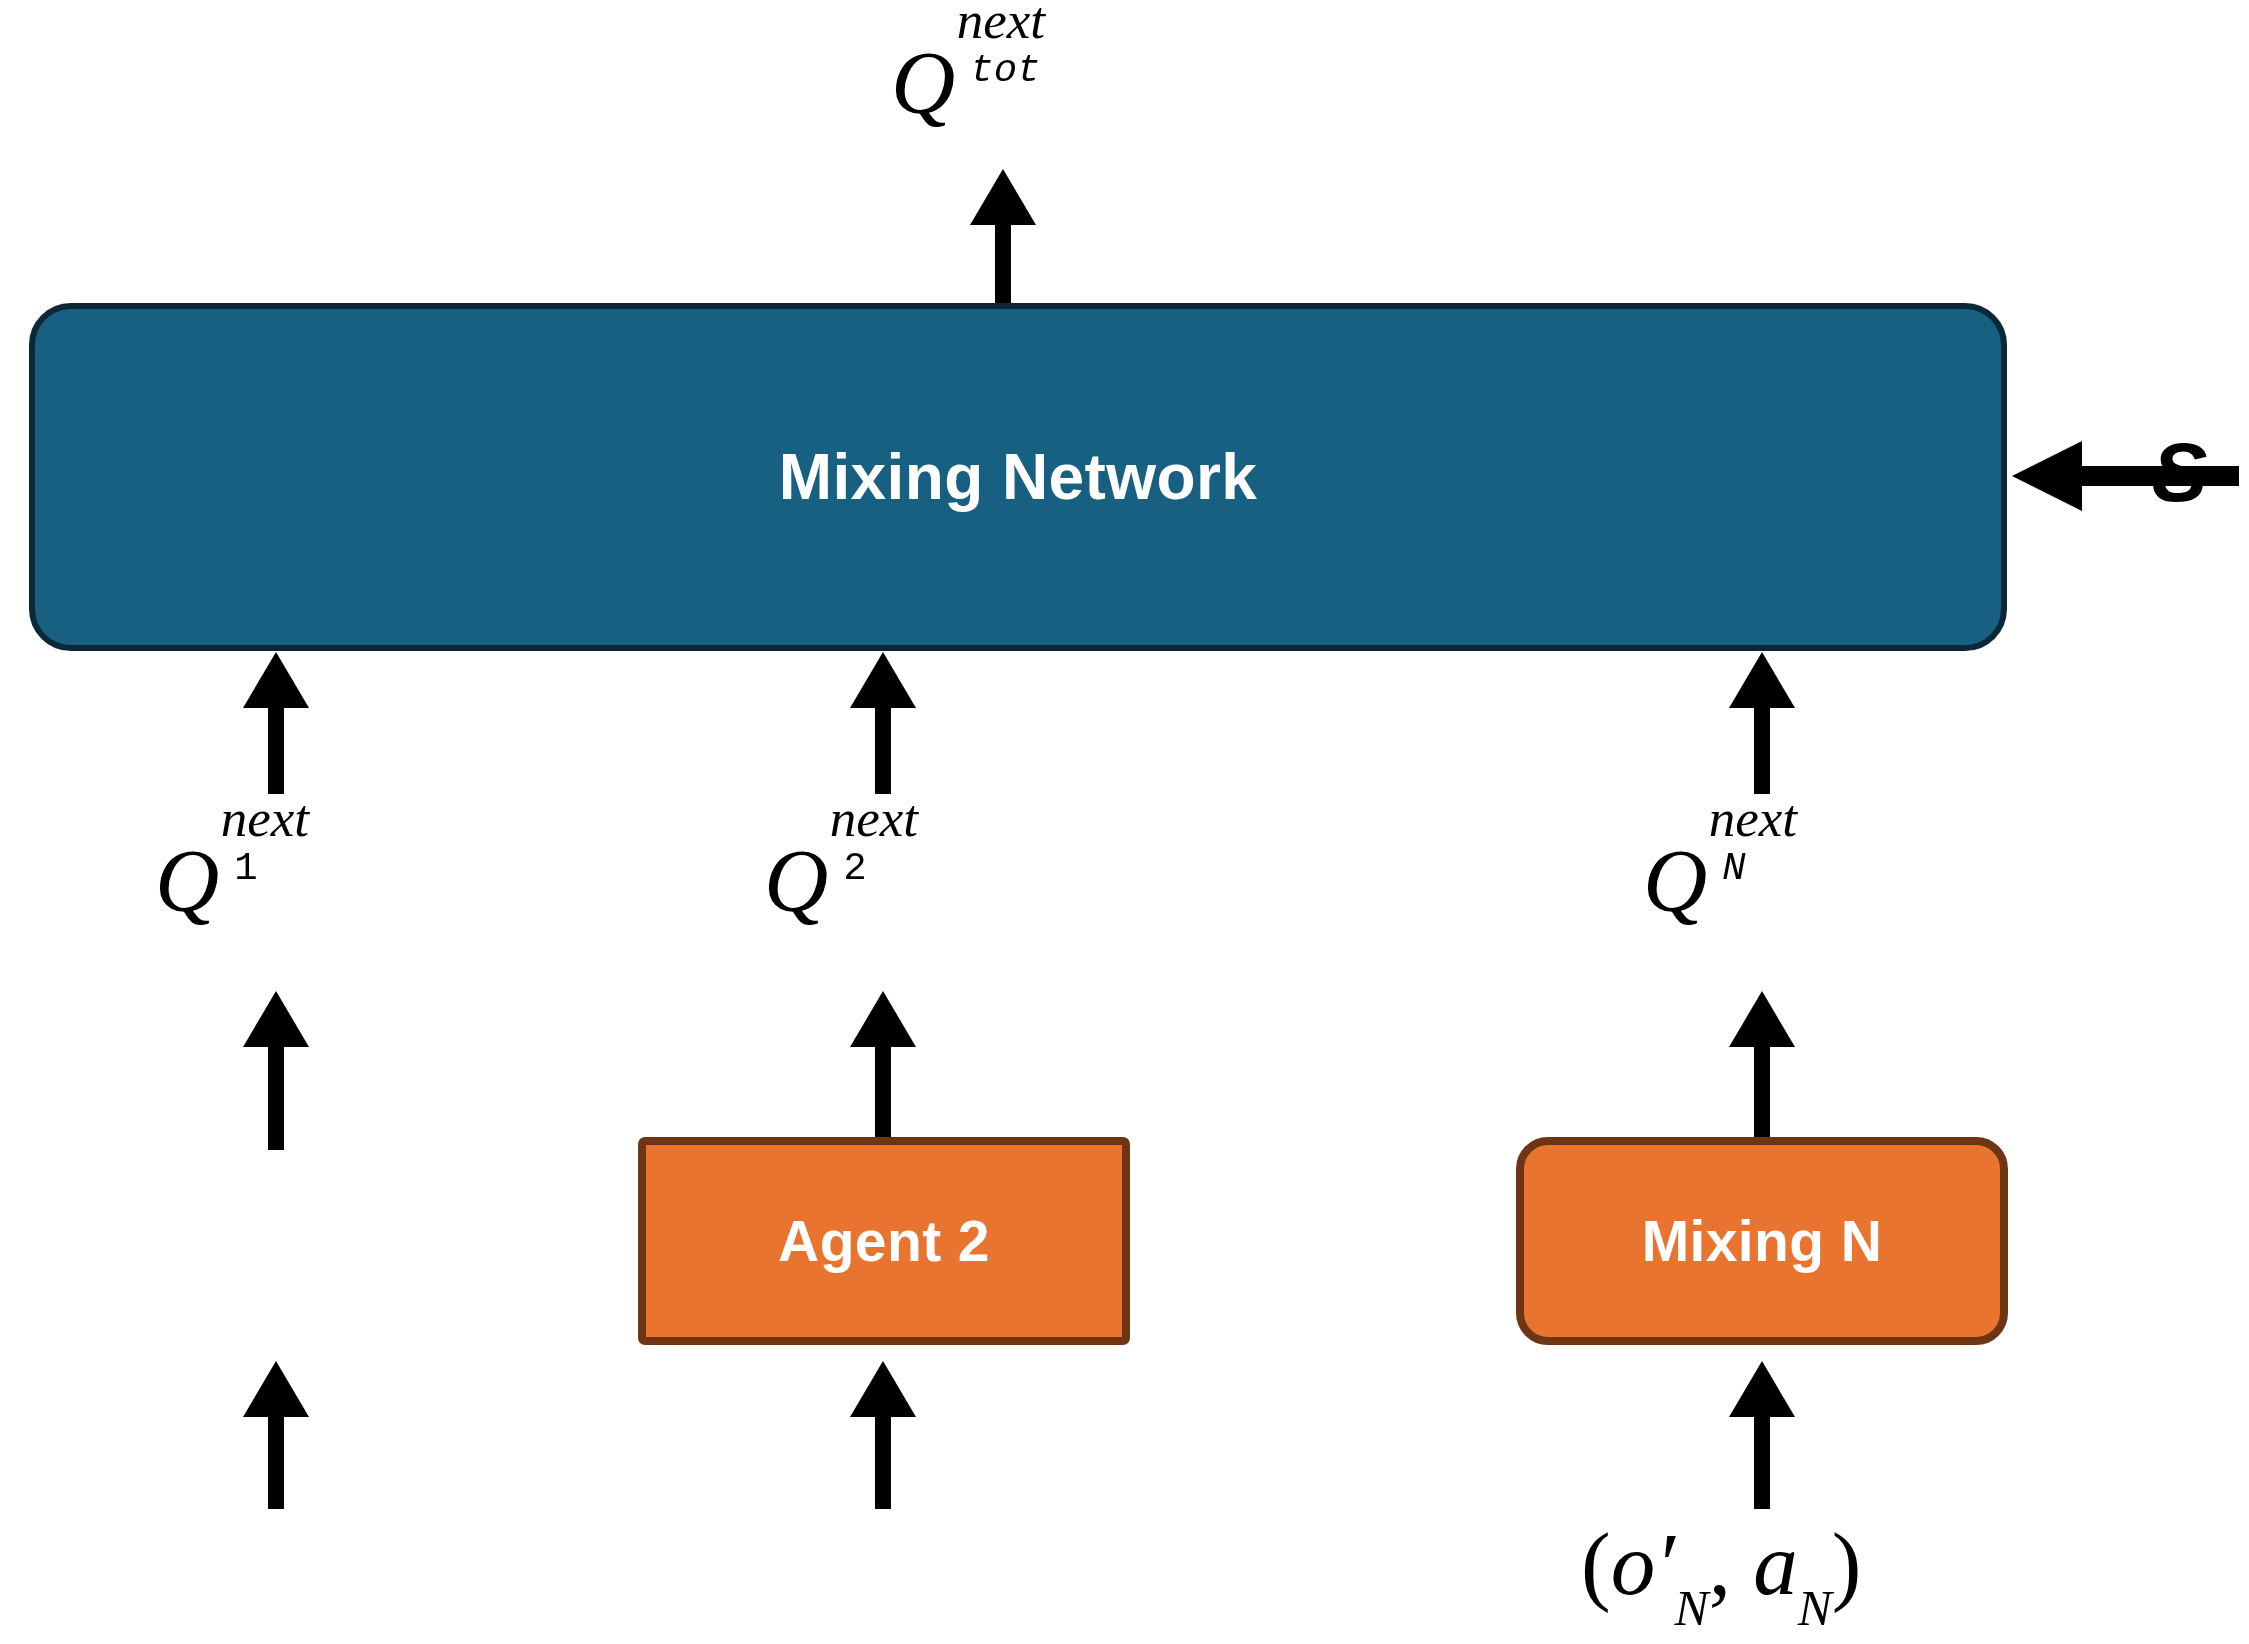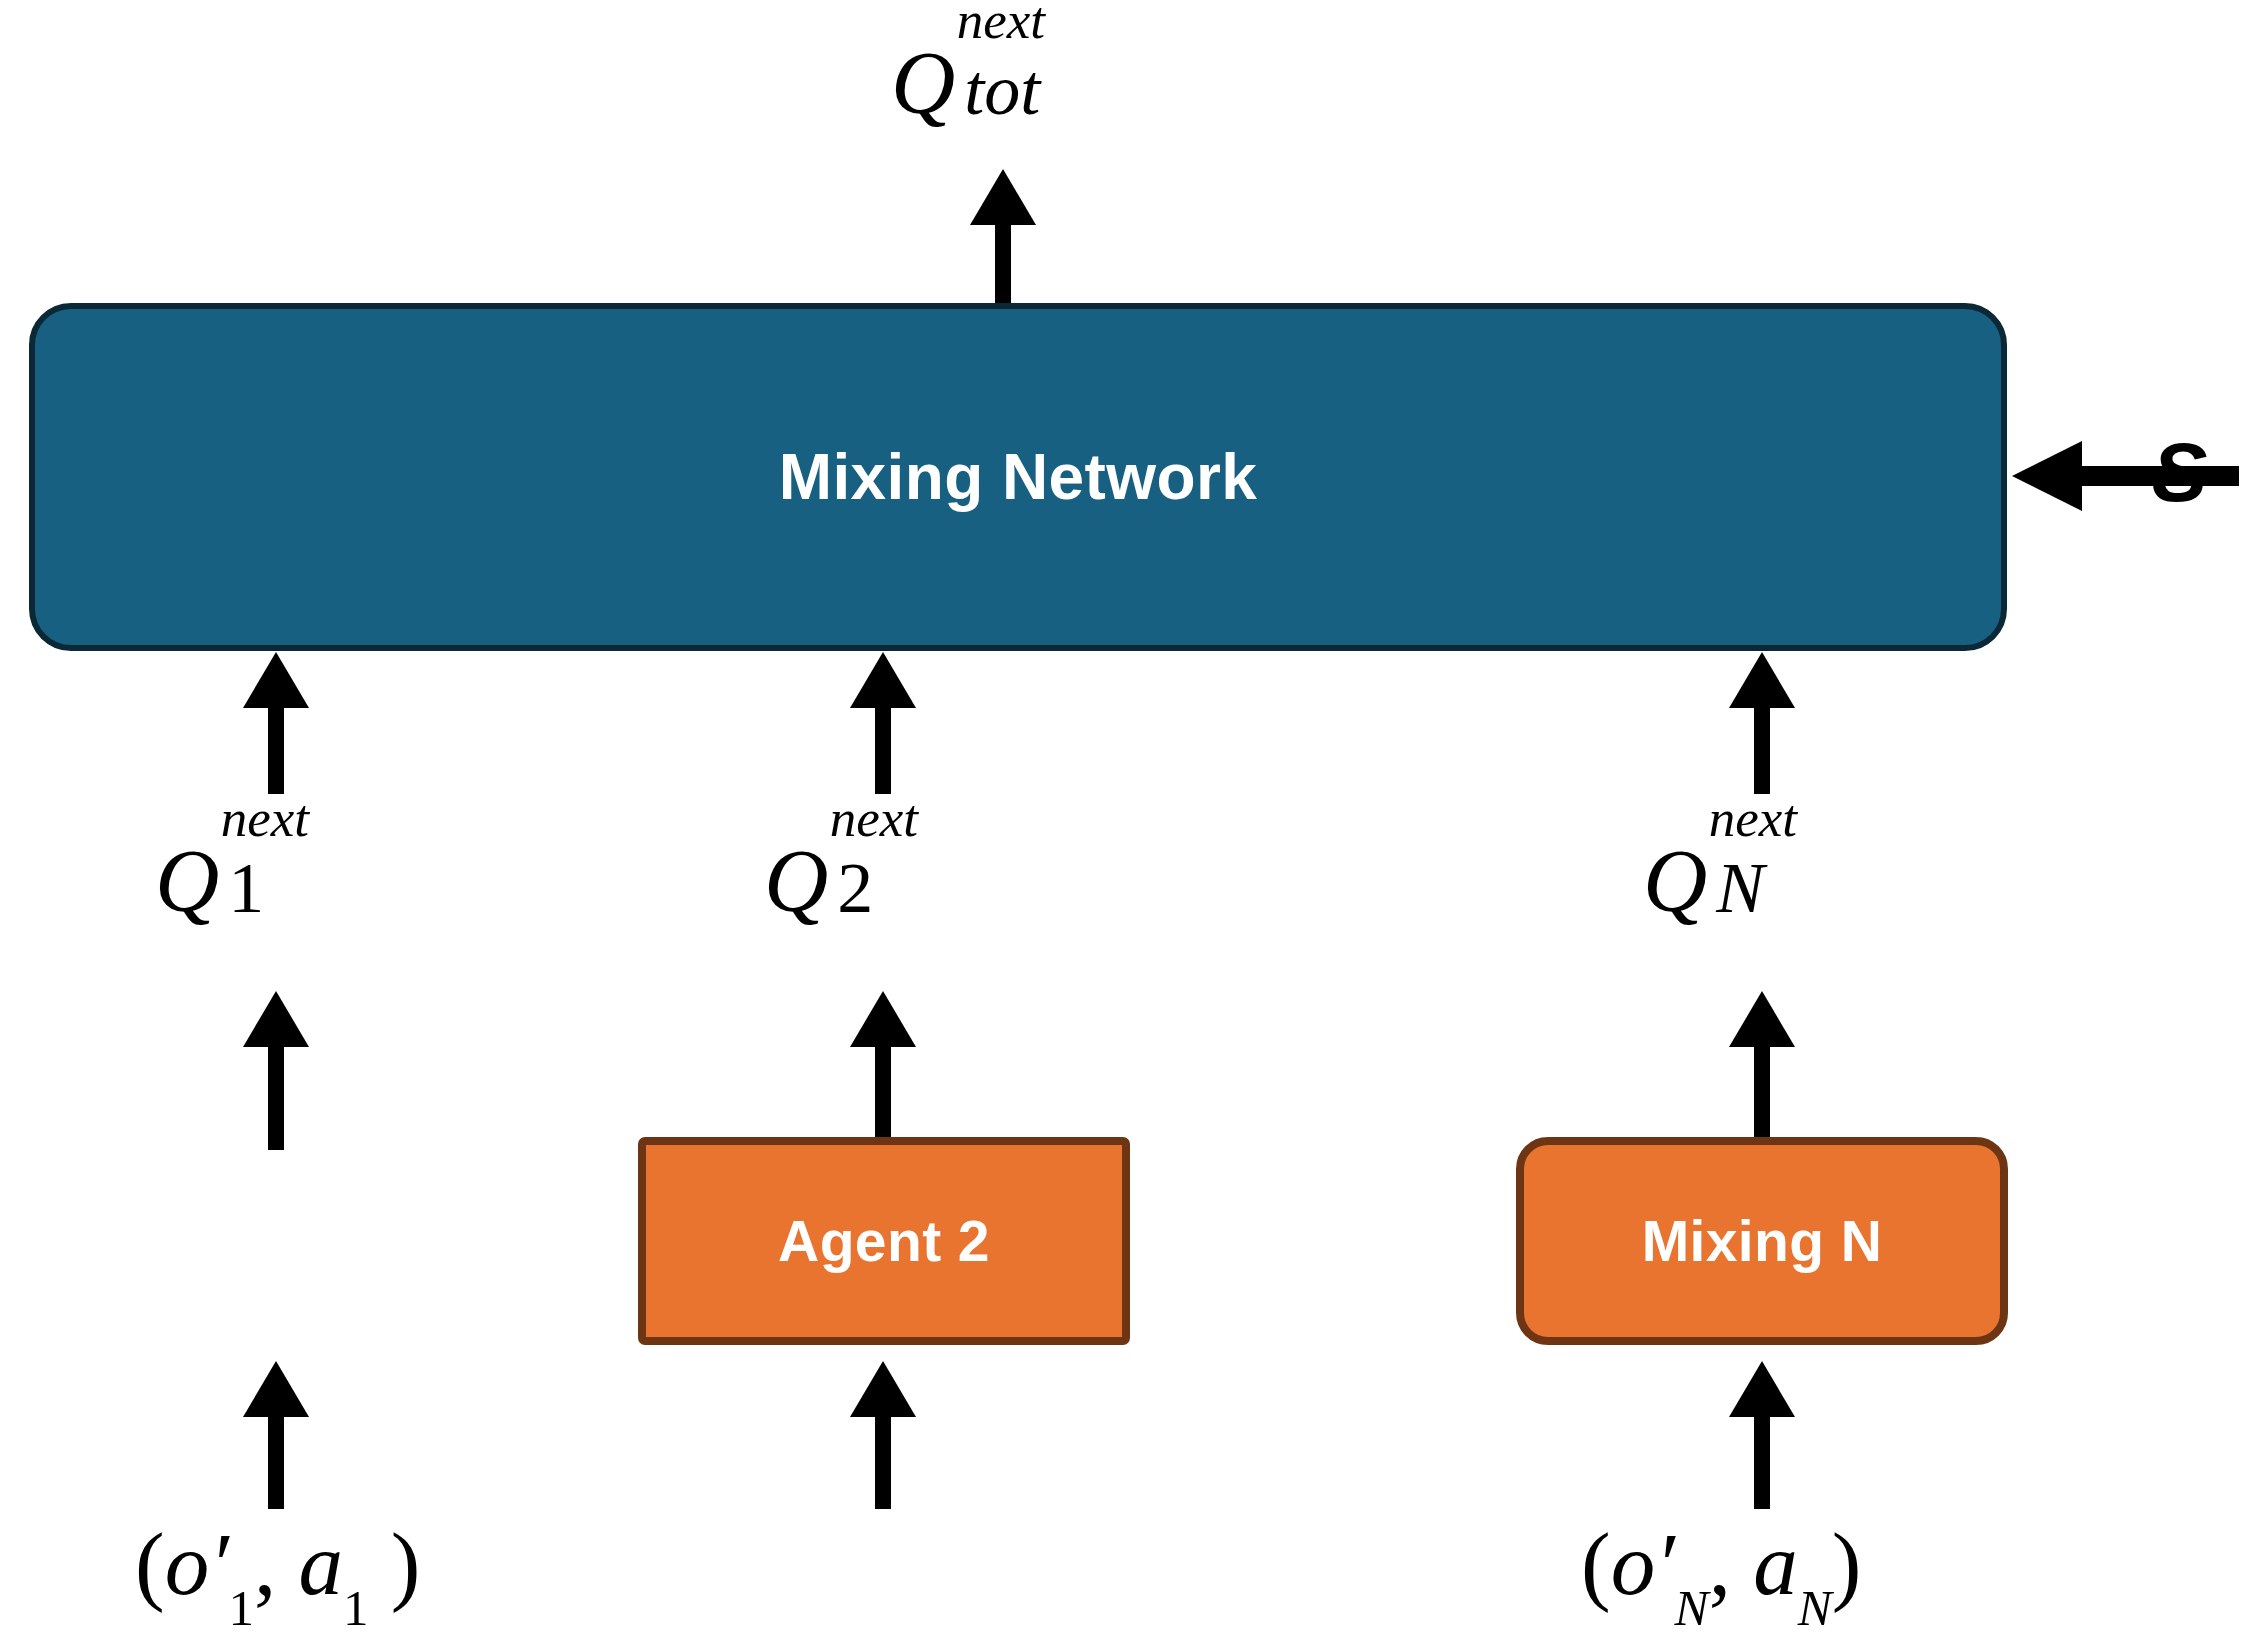--- a/index.html
+++ b/index.html
@@ -69,24 +69,24 @@
     position: absolute;
     left: 1.5px;
     top: -33px;
     font-family: "Liberation Serif", "DejaVu Serif", serif;
     font-style: italic;
     font-size: 53px;
     color: #000;
   }
   .qstack .sub {
     position: absolute;
-    left: 9px;
+    left: 15px;
     top: 26px;
-    font-family: Liberation Serif, serif;
-    font-size: 72px;
+    font-family: Liberation Mono, monospace;
+    font-size: 39px;
     color: #000;
   }
   .sub-it { font-style: italic; }
   .sub-up { font-style: normal; }
 
   
   .tuple {
     position: absolute;
     white-space: nowrap;
     font-family: "Liberation Serif", "DejaVu Serif", serif;
@@ -201,23 +201,20 @@
     <div class="head"></div>
     <div class="shaft" style="height:106px; top:53px;"></div>
   </div>
 
 
   <div class="arrow-up" style="left:276px; top:1361px;">
     <div class="head"></div>
     <div class="shaft" style="height:95px; top:53px;"></div>
   </div>
 
-  <div class="tuple" style="left:135px; top:1520px;">
-    <span class="paren">(</span><span class="var">o</span><span class="prime">′</span><span class="sb up">1</span><span class="comma">,</span>&nbsp;<span class="var">a</span><span class="sb up">1</span><span class="paren"> )</span>
-  </div>
 
   <div class="arrow-up" style="left:883px; top:652px;">
     <div class="head"></div>
     <div class="shaft" style="height:89px; top:53px;"></div>
   </div>
 
   <div class="qstack" style="left:764px; top:821px;">
     <span class="q">Q</span><span class="scripts"><span class="sup">next</span><span class="sub sub-up">2</span></span>
   </div>
 

